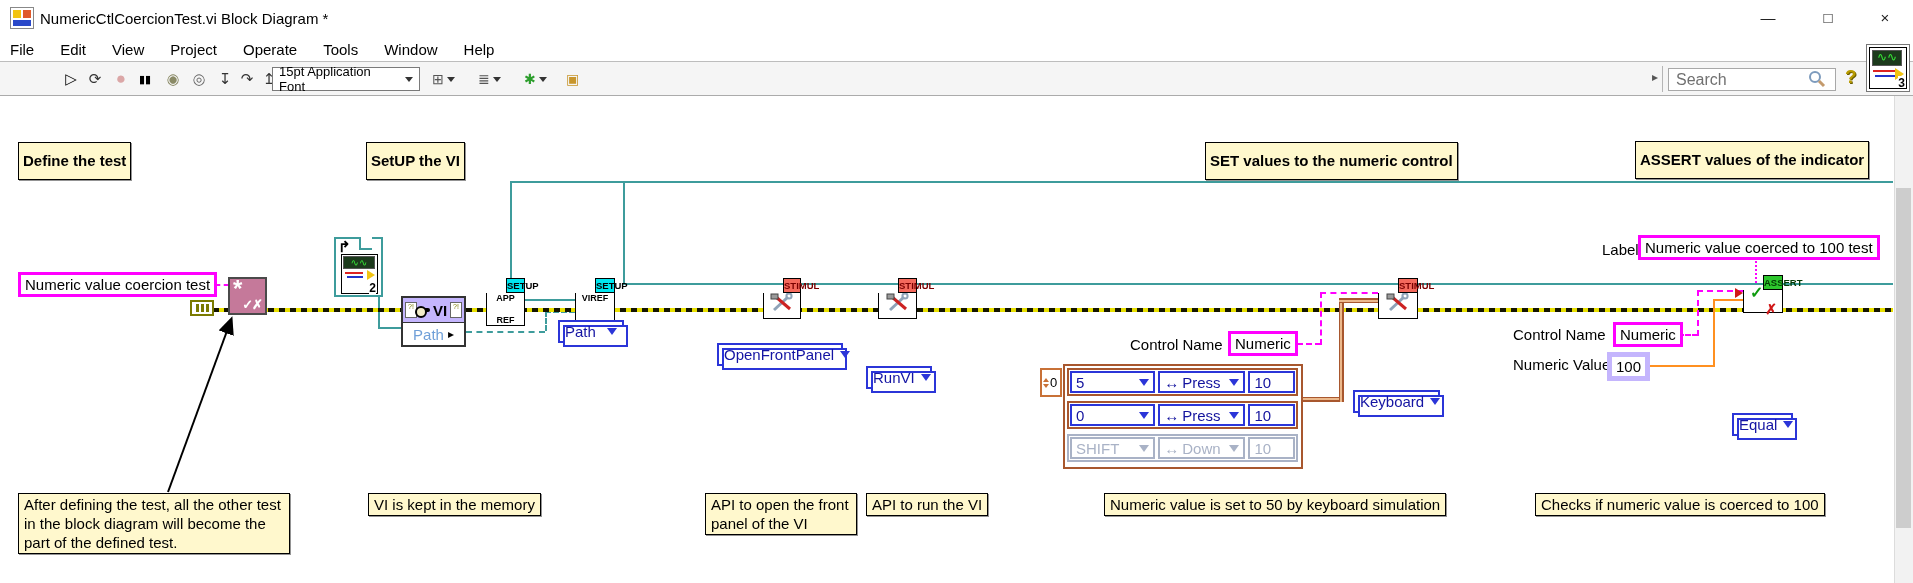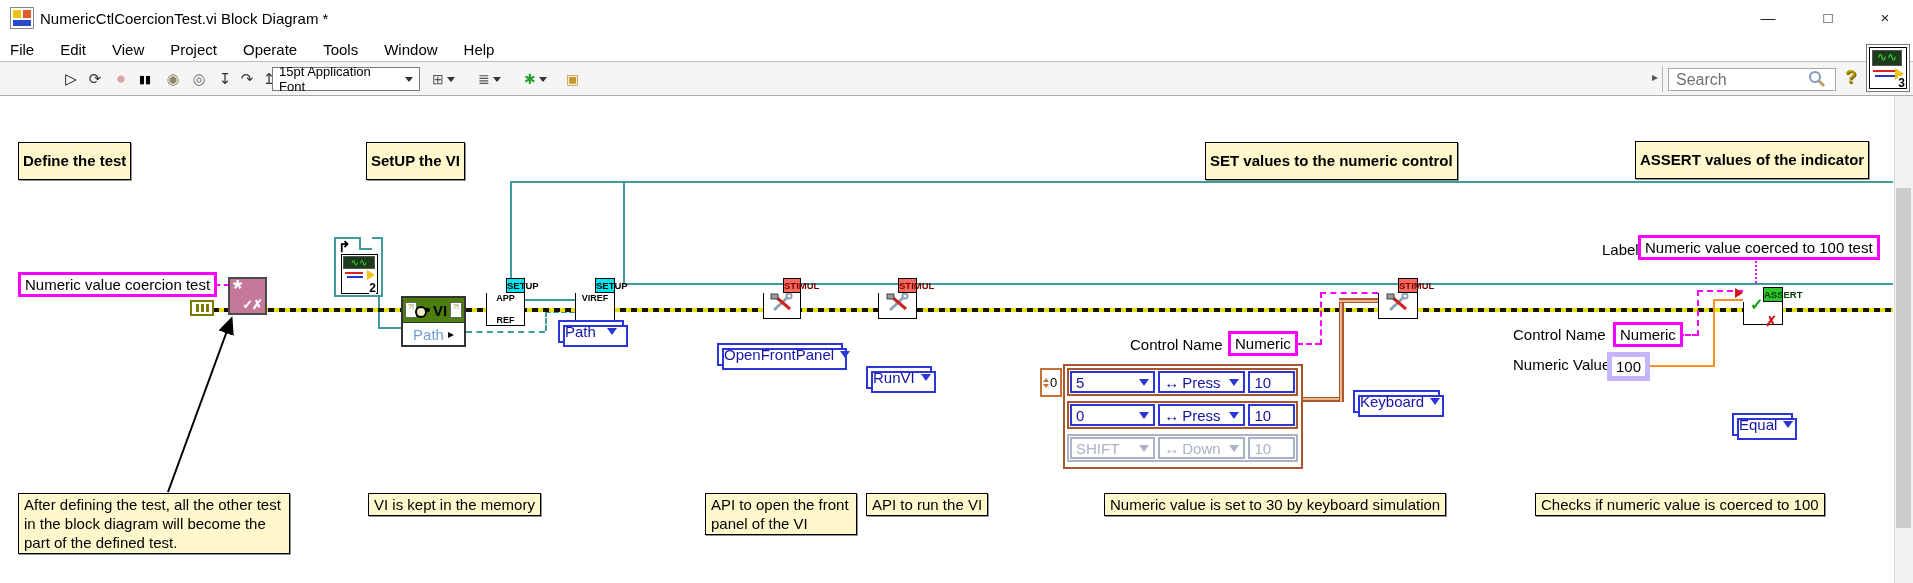--- a/index.html
+++ b/index.html
@@ -79,21 +79,21 @@
   .row-disabled .etri { border-top-color:#a9b2c6; }
   .clrow { position:absolute; border:2px solid #A8572E; background:#fff; display:flex; gap:3px; padding:1px; }
   .row-disabled { border-color:#a9b2c6; }
   #pink-node { left:228px; top:277px; width:39px; height:38px; background:#C5799A; border:2px solid #4a4a4a; z-index:3; }
   .pn-star { position:absolute; left:3px; top:-4px; color:#fff; font-size:24px; font-weight:700; }
   .pn-res { position:absolute; right:3px; bottom:1px; color:#fff; font-size:13px; font-weight:700; letter-spacing:-1px; }
   #doc-const { left:334px; top:237px; width:49px; height:60px; background:#fff; border:2px solid #3E9C9C; z-index:3; }
   .fold2 { position:absolute; right:9px; top:-2px; width:13px; height:13px; border-left:2px solid #3E9C9C; border-bottom:2px solid #3E9C9C; background:#fff; }
   .curved { position:absolute; left:2px; top:-1px; font-size:15px; font-weight:700; color:#000; }
   #vi-node { left:401px; top:296px; width:65px; height:51px; border:2px solid #333; z-index:2; background:#fff; }
-  .vi-top { height:25px; background:#4d7c0f; display:flex; align-items:center; justify-content:space-between;
+  .vi-top { height:25px; background:#c4b5fd; display:flex; align-items:center; justify-content:space-between;
     padding:0 2px; border-bottom:1.5px solid #333; }
   .pageglyph { width:12px; height:16px; background:#fff; border:1px solid #666; font-size:7px; color:#7a7a00;
     line-height:8px; text-align:center; overflow:hidden; }
   .vi-title { font-size:15px; font-weight:700; }
   .keyg { width:10px; height:4px; background:#000; border-radius:2px; position:relative; }
   .keyg::before { content:''; position:absolute; left:-5px; top:-2px; width:8px; height:8px; border:2px solid #000; border-radius:50%; background:#f2ecc8; }
   .vi-bot { height:22px; display:flex; align-items:center; justify-content:center; gap:4px;
     color:#6f9fd8; font-size:15px; }
   .vi-bot .out-arrow { color:#000; font-size:12px; }
   #olive-icon { left:190px; top:300px; width:24px; height:16px; background:#fff; border:2px solid #7a7a00;
@@ -393,33 +393,33 @@
   </div>
 </div>
 
 <div class="abs plain" style="left:1602px;top:241px;">Label</div>
 <div class="abs pinkbox" style="left:1638px;top:235px;">Numeric value coerced to 100 test</div>
 <div class="abs plain" style="left:1513px;top:326px;">Control Name</div>
 <div class="abs pinkbox" style="left:1613px;top:322px;">Numeric</div>
 <div class="abs plain" style="left:1513px;top:356px;">Numeric Value</div>
 <div class="abs orangebox" style="left:1607px;top:352px;">100</div>
 
-<div class="abs node" style="left:1743px;top:287px;width:40px;">
+<div class="abs node" style="left:1743px;top:275px;width:40px;">
   <span class="hdr hdr-green">ASSERT</span>
   <div class="nbody assert-body" style="height:23px;">
     <span class="as-check">✓</span>
     <span class="as-cross">✗</span>
   </div>
 </div>
 <div class="abs enum" style="left:1732px;top:321px;width:61px;height:23px;">
   <span>Equal</span>
   <span class="etri"></span>
 </div>
 
 <div class="abs comment" style="left:18px;top:493px;width:272px;">After defining the test, all the other test in the block diagram will become the part of the defined test.</div>
 <div class="abs comment" style="left:368px;top:493px;white-space:nowrap;">VI is kept in the memory</div>
 <div class="abs comment" style="left:705px;top:493px;width:152px;">API to open the front panel of the VI</div>
 <div class="abs comment" style="left:866px;top:493px;white-space:nowrap;">API to run the VI</div>
-<div class="abs comment" style="left:1104px;top:493px;white-space:nowrap;">Numeric value is set to 30 by keyboard simulation</div>
+<div class="abs comment" style="left:1104px;top:493px;white-space:nowrap;">Numeric value is set to 50 by keyboard simulation</div>
 <div class="abs comment" style="left:1535px;top:493px;white-space:nowrap;">Checks if numeric value is coerced to 100</div>
 
 <div class="abs" id="vsb"></div>
 <div class="abs" id="vsb-thumb"></div>
 
 </body></html>

